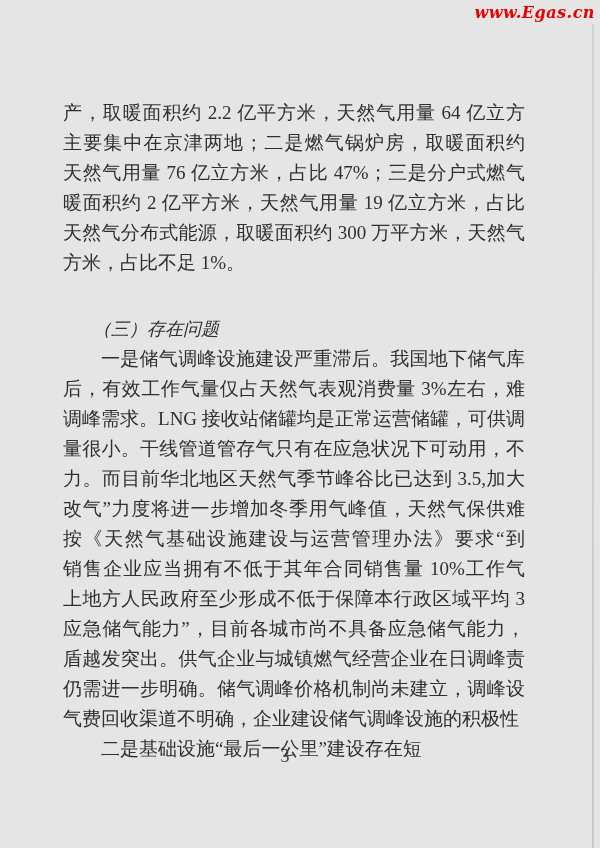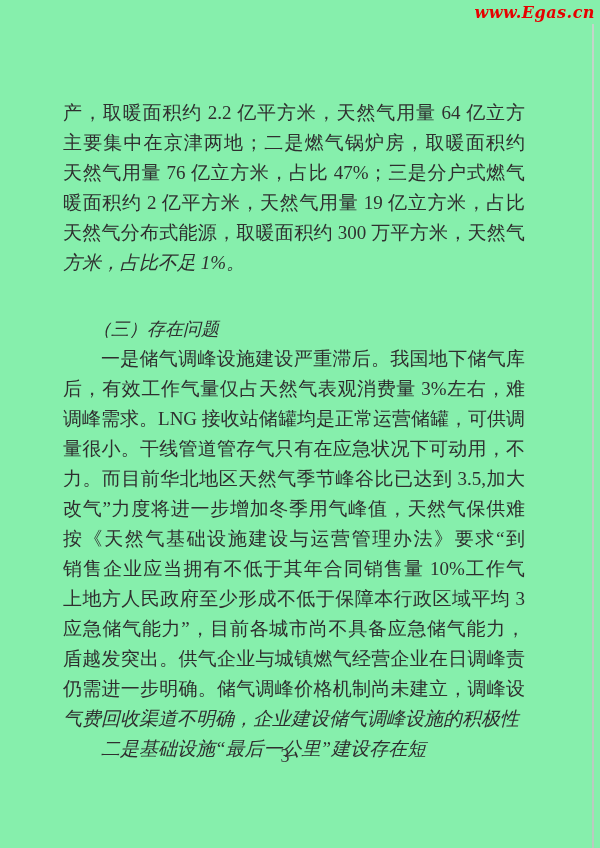--- a/index.html
+++ b/index.html
@@ -4,21 +4,21 @@
 <style>
   html, body {
     margin: 0;
     padding: 0;
     background: #ffffff;
   }
   .page {
     position: relative;
     width: 600px;
     height: 848px;
-    background: #86efac;
+    background: #e5e5e5;
     overflow: hidden;
     font-family: "Liberation Serif", "DejaVu Serif", serif;
   }
   .watermark {
     position: absolute;
     top: 3px;
     right: 5px;
     font-size: 16px;
     font-weight: bold;
     font-style: italic;
@@ -47,21 +47,20 @@
     color: #2f2f2f;
     text-align: justify;
     text-align-last: justify;
     text-justify: inter-character;
     overflow: hidden;
     white-space: normal;
   }
   .line.nofill {
     text-align: left;
     text-align-last: left;
-    font-style: italic;
   }
   .line.kai {
     font-style: italic;
     font-size: 18px;
     margin-top: 36px;
   }
   .page-footer {
     position: absolute;
     left: 0;
     top: 746px;

